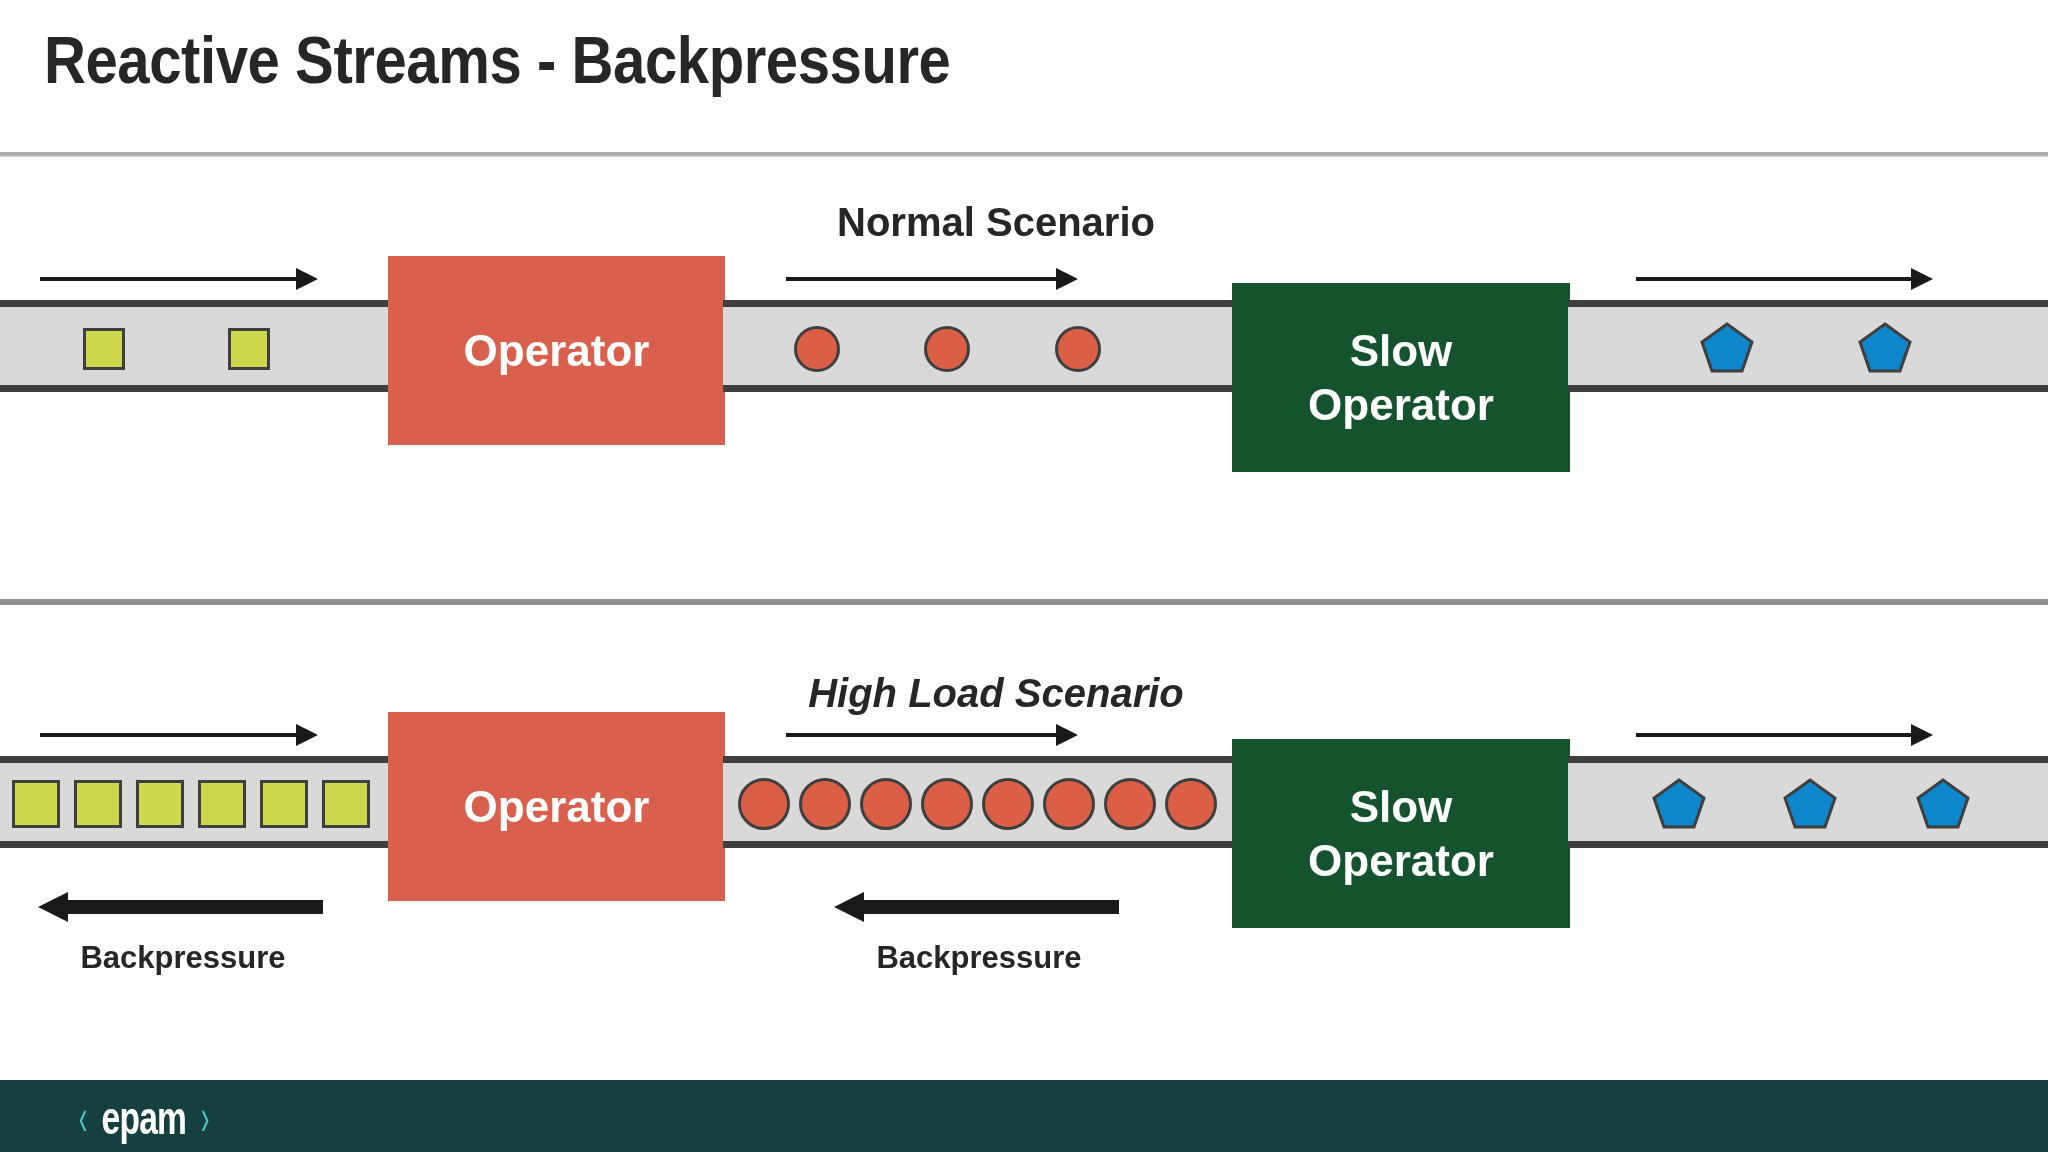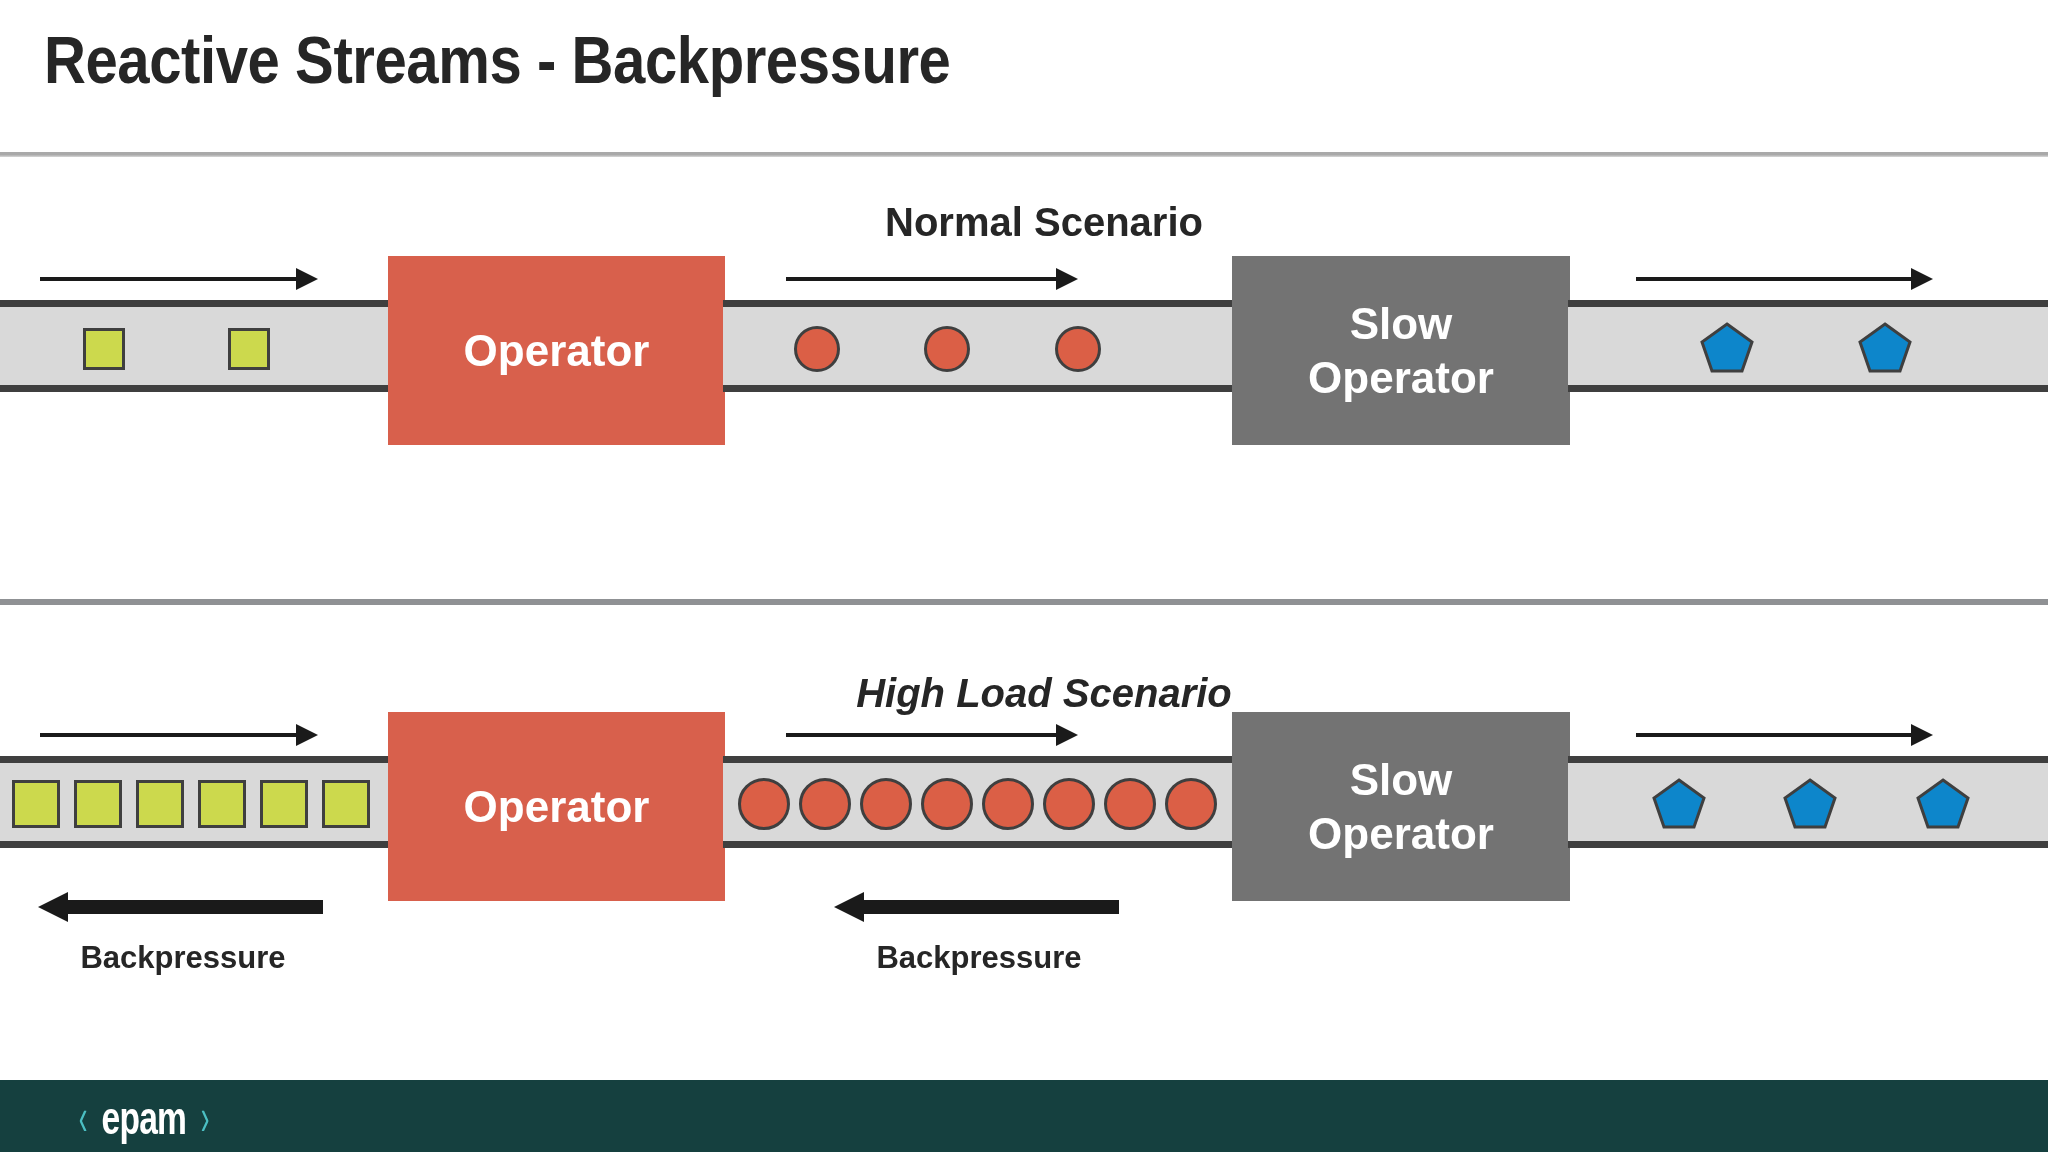--- a/index.html
+++ b/index.html
@@ -45,21 +45,20 @@
   
   .scenario-heading {
     position: absolute;
     width: 1992px;
     text-align: center;
     font-family: "Liberation Sans", sans-serif;
     font-weight: bold;
     font-size: 40px;
     color: #262626;
     white-space: nowrap;
-    margin-left: 48px;
   }
   #heading-normal   { top: 200px; }
   #heading-highload { top: 671px; font-style: italic; }
 
   
   .scenario-row { position: absolute; left: 0; width: 2048px; }
   #row-normal   { top: 256px;  height: 320px; }
   #row-highload { top: 712px;  height: 360px; }
 
   
@@ -128,21 +127,21 @@
     justify-content: center;
     color: #ffffff;
     font-family: "Liberation Sans", sans-serif;
     font-weight: bold;
     font-size: 44px;
     line-height: 1.22;
     text-align: center;
     box-sizing: border-box;
   }
   .op-box.red  { background: #d8604c; }
-  .op-box.blue { background: #737373; }
+  .op-box.blue { background: #14532d; margin-top: 27px; }
 
   
   .item { position: absolute; }
   .item-square {
     background: #ccd94d;
     border: 3px solid #3f3f3f;
     box-sizing: border-box;
   }
   .item-circle {
     background: #db5f46;

